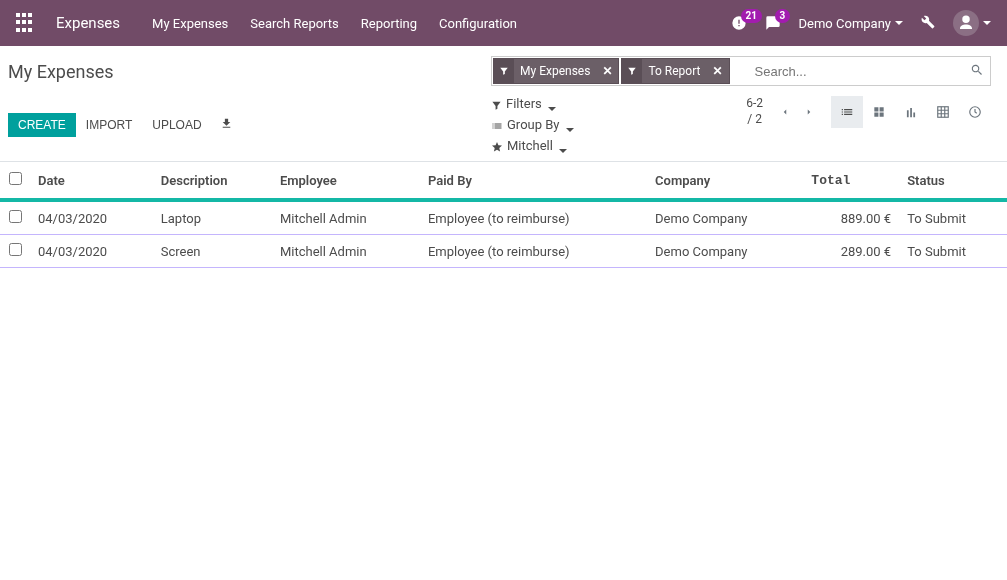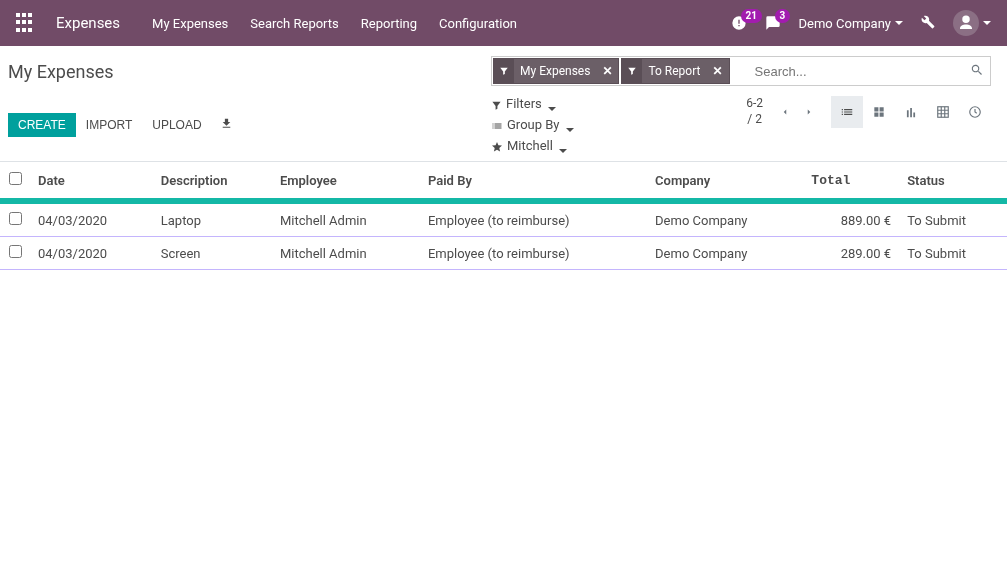--- a/index.html
+++ b/index.html
@@ -48,21 +48,21 @@
   .pager { font-size: 12px; color:#4c4c4c; text-align:center; line-height:1.3; }
   .pager-btns { display:flex; }
   .pager-btn { width:24px; height:24px; display:flex; align-items:center; justify-content:center; cursor:pointer; color:#4c4c4c; }
   
   .view-switch { display:flex; gap:0; }
   .view-btn { width:32px; height:32px; display:flex; align-items:center; justify-content:center; cursor:pointer; color:#6c757d; }
   .view-btn.active { background:#e9ecef; color:#4c4c4c; }
   
   
   table { width: 100%; border-collapse: collapse; }
-  thead th { text-align:left; padding: 10px 8px; font-weight:600; border-bottom: 6px solid #14b8a6; color:#4c4c4c; font-size:13px; background:#fff; }
+  thead th { text-align:left; padding: 10px 8px; font-weight:600; border-bottom: 4px solid #14b8a6; color:#4c4c4c; font-size:13px; background:#fff; }
   thead th.num { text-align:left;font-family:Liberation Mono, monospace; }
   th.cb, td.cb { width: 30px; text-align:center; padding-left:8px; }
   tbody td { padding: 8px 8px; border-bottom: 1px solid #c4b5fd; color:#4c4c4c; font-size:13px; }
   td.num { text-align:right; }
   
   tfoot td { padding: 12px 8px; font-weight:500; border-top: 1px solid #dee2e6; }
   tfoot td.num { text-align:right; }
   .gap-row td { height: 42px; border:none; }
   
   input[type=checkbox]{ width:13px; height:13px; cursor:pointer; }

